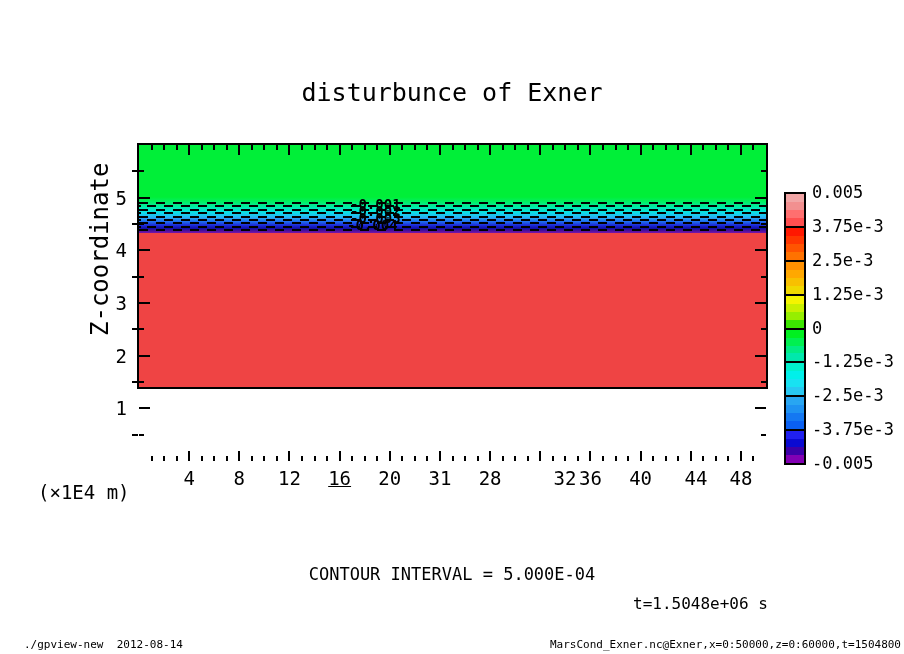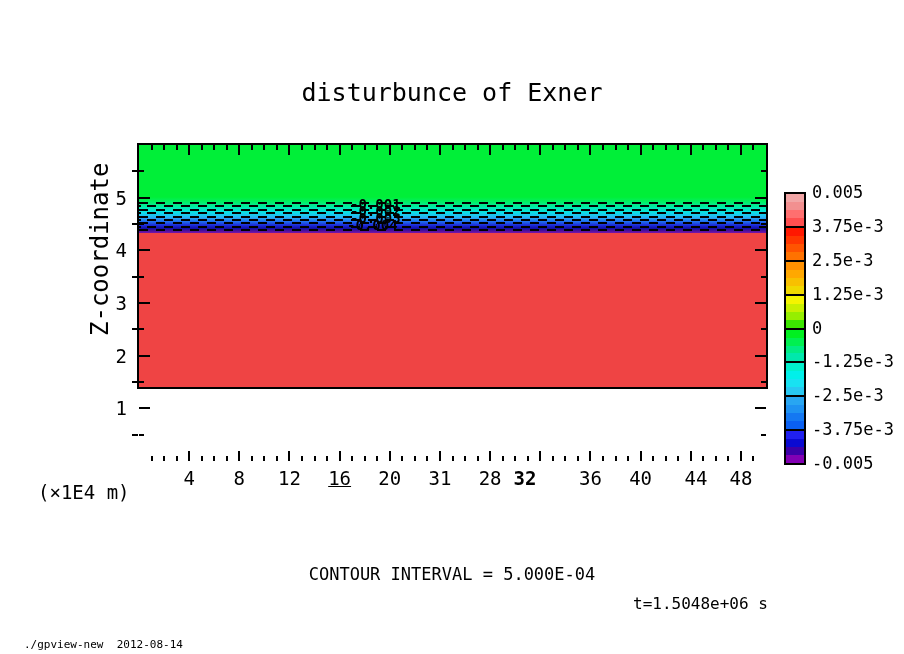--- a/index.html
+++ b/index.html
@@ -190,34 +190,35 @@
       <div class="cseg" style="background: linear-gradient(rgb(255, 24, 0) 0%, rgb(255, 24, 0) 25%, rgb(255, 54, 0) 25%, rgb(255, 54, 0) 50%, rgb(255, 84, 0) 50%, rgb(255, 84, 0) 75%, rgb(255, 114, 0) 75%, rgb(255, 114, 0) 100%);"></div>
       <div class="cseg" style="background: linear-gradient(rgb(255, 144, 0) 0%, rgb(255, 144, 0) 25%, rgb(255, 168, 0) 25%, rgb(255, 168, 0) 50%, rgb(248, 192, 0) 50%, rgb(248, 192, 0) 75%, rgb(240, 216, 0) 75%, rgb(240, 216, 0) 100%);"></div>
       <div class="cseg" style="background: linear-gradient(rgb(244, 244, 0) 0%, rgb(244, 244, 0) 25%, rgb(200, 240, 0) 25%, rgb(200, 240, 0) 50%, rgb(150, 238, 0) 50%, rgb(150, 238, 0) 75%, rgb(60, 230, 0) 75%, rgb(60, 230, 0) 100%);"></div>
       <div class="cseg" style="background: linear-gradient(rgb(0, 240, 32) 0%, rgb(0, 240, 32) 25%, rgb(0, 240, 80) 25%, rgb(0, 240, 80) 50%, rgb(0, 236, 132) 50%, rgb(0, 236, 132) 75%, rgb(0, 232, 172) 75%, rgb(0, 232, 172) 100%);"></div>
       <div class="cseg" style="background: linear-gradient(rgb(0, 240, 204) 0%, rgb(0, 240, 204) 25%, rgb(0, 240, 234) 25%, rgb(0, 240, 234) 50%, rgb(24, 226, 242) 50%, rgb(24, 226, 242) 75%, rgb(40, 200, 242) 75%, rgb(40, 200, 242) 100%);"></div>
       <div class="cseg" style="background: linear-gradient(rgb(40, 166, 242) 0%, rgb(40, 166, 242) 25%, rgb(30, 146, 242) 25%, rgb(30, 146, 242) 50%, rgb(20, 120, 242) 50%, rgb(20, 120, 242) 75%, rgb(10, 96, 242) 75%, rgb(10, 96, 242) 100%);"></div>
       <div class="cseg" style="background: linear-gradient(rgb(32, 32, 240) 0%, rgb(32, 32, 240) 25%, rgb(10, 10, 210) 25%, rgb(10, 10, 210) 50%, rgb(60, 0, 168) 50%, rgb(60, 0, 168) 75%, rgb(130, 0, 180) 75%, rgb(130, 0, 180) 100%);"></div>
     </div>
 
   <div id="footL" class="abs">./gpview-new  2012-08-14</div>
+  <div id="footR" class="abs">MarsCond_Exner.nc@Exner,x=0:50000,z=0:60000,t=1504800</div>
 <div class="abs" style="left: 132px; top: 433.667px; width: 6px; height: 2px; background: rgb(0, 0, 0);"></div>
     <div class="abs" style="left: 132px; top: 381px; width: 6px; height: 2px; background: rgb(0, 0, 0);"></div>
     <div class="abs" style="left: 132px; top: 328.333px; width: 6px; height: 2px; background: rgb(0, 0, 0);"></div>
     <div class="abs" style="left: 132px; top: 275.667px; width: 6px; height: 2px; background: rgb(0, 0, 0);"></div>
     <div class="abs" style="left: 132px; top: 223px; width: 6px; height: 2px; background: rgb(0, 0, 0);"></div>
     <div class="abs" style="left: 132px; top: 170.333px; width: 6px; height: 2px; background: rgb(0, 0, 0);"></div>
     <div class="abs xticklabel" style="left: 169.16px;">4</div>
     <div class="abs xticklabel" style="left: 219.32px;">8</div>
     <div class="abs xticklabel" style="left: 269.48px;">12</div>
     <div class="abs xticklabel" style="left: 319.64px; text-decoration: underline;">16</div>
     <div class="abs xticklabel" style="left: 369.8px;">20</div>
     <div class="abs xticklabel" style="left: 419.96px;">31</div>
     <div class="abs xticklabel" style="left: 470.12px;">28</div>
-    <div class="abs xticklabel" style="left: 505px; font-weight: bold;">32</div>
+    <div class="abs xticklabel" style="left: 545px;">32</div>
     <div class="abs xticklabel" style="left: 570.44px;">36</div>
     <div class="abs xticklabel" style="left: 620.6px;">40</div>
     <div class="abs xticklabel" style="left: 676px;">44</div>
     <div class="abs xticklabel" style="left: 720.92px;">48</div>
     <div class="abs yticklabel" style="left: 91px; top: 397.333px;">1</div>
     <div class="abs yticklabel" style="left: 91px; top: 344.667px;">2</div>
     <div class="abs yticklabel" style="left: 91px; top: 292px;">3</div>
     <div class="abs yticklabel" style="left: 91px; top: 239.333px;">4</div>
     <div class="abs yticklabel" style="left: 91px; top: 186.667px;">5</div>
     <div class="abs cbarlabel" style="left: 812px; top: 183px;">0.005</div>

